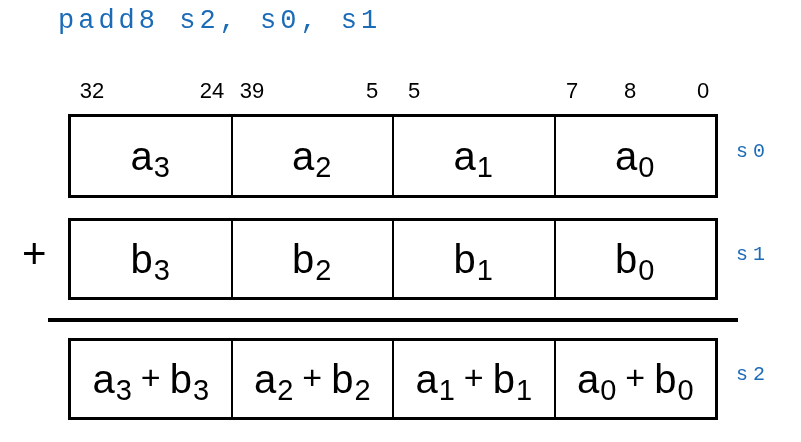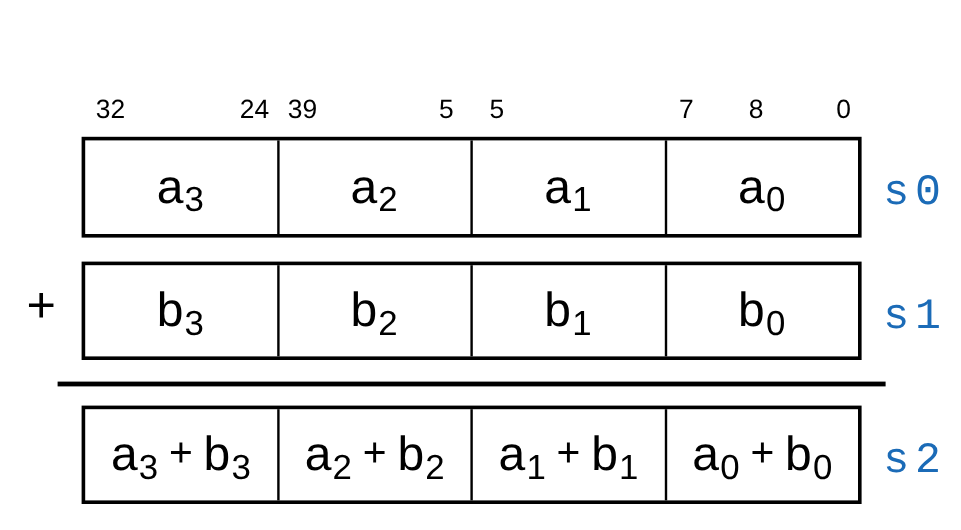--- a/index.html
+++ b/index.html
@@ -68,21 +68,21 @@
     font-size: 34px;
     margin: 0 9px;
     position: relative;
     top: -2px;
   }
   .op:empty { margin: 0; }
   .reg-label {
     position: absolute;
     left: 736px;
     font-family: "Liberation Mono", "DejaVu Sans Mono", monospace;
-    font-size: 36px;
+    font-size: 20px;
     letter-spacing: 5px;
     color: var(--accent, #1b6bb7);
     white-space: nowrap;
   }
   .reg-label.l0 { top: 140px; }
   .reg-label.l1 { top: 243px; }
   .reg-label.l2 { top: 363px; }
   .plus {
     position: absolute;
     left: 22px;
@@ -98,20 +98,21 @@
     width: 690px;
     height: 4px;
     background: #000000;
   }
 </style>
 </head>
 <body>
 
 <div class="canvas">
 
+  <div class="title">padd8 s2, s0, s1</div>
 
   <div class="bit-labels">
     <span class="bit" style="left:24px">32</span>
     <span class="bit" style="left:144px">24</span>
     <span class="bit" style="left:184px">39</span>
     <span class="bit" style="left:304px">5</span>
     <span class="bit" style="left:346px">5</span>
     <span class="bit" style="left:504px">7</span>
     <span class="bit" style="left:562px">8</span>
     <span class="bit" style="left:635px">0</span>

